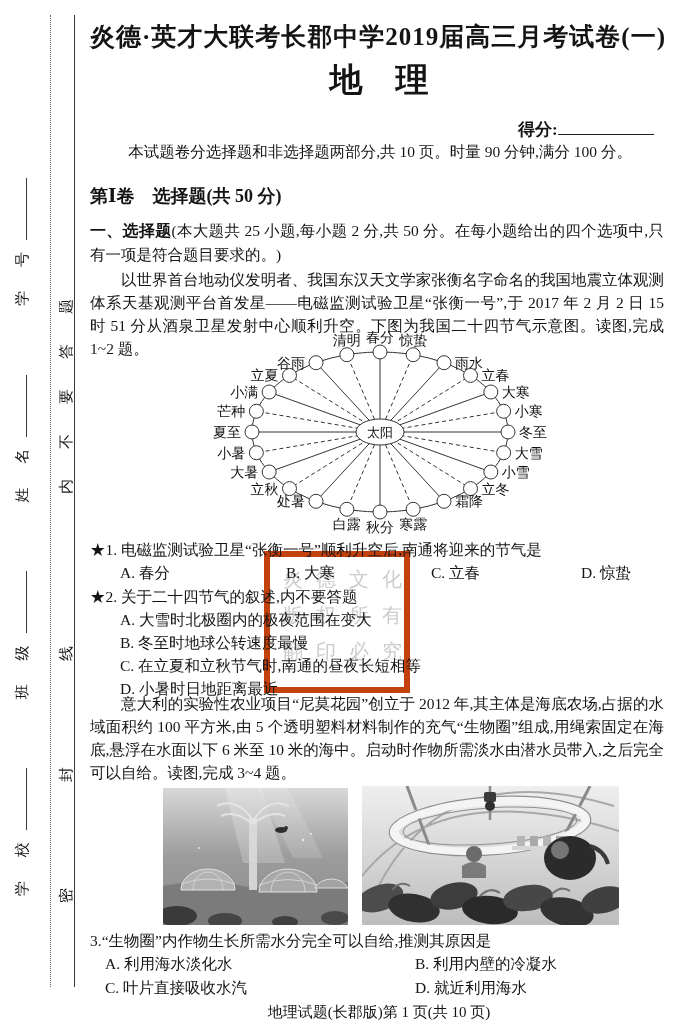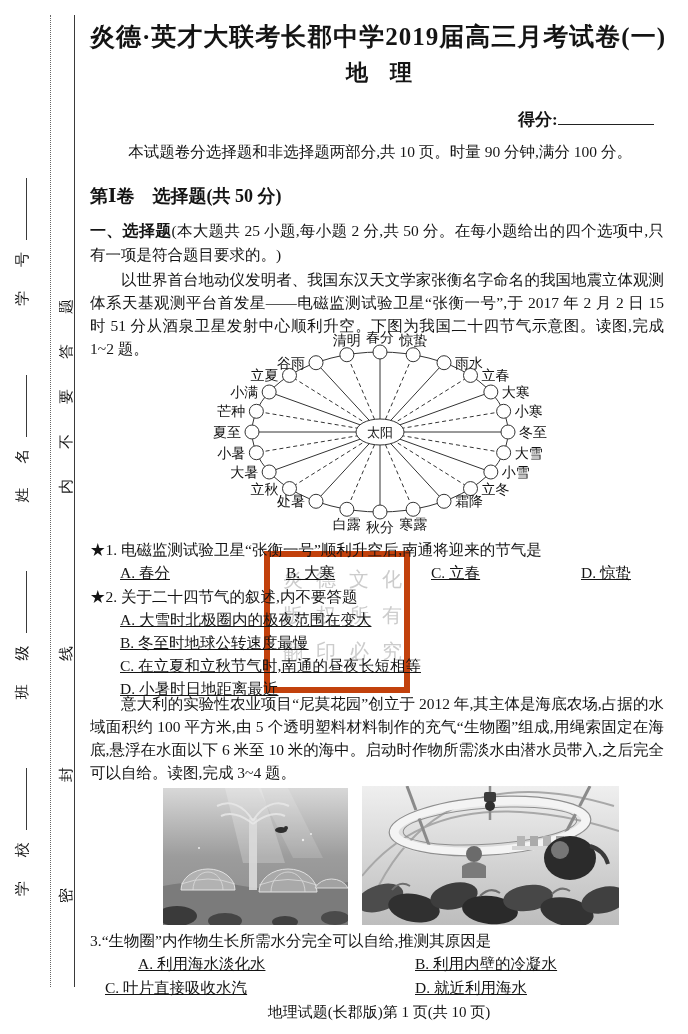--- a/index.html
+++ b/index.html
@@ -25,41 +25,41 @@
     position:absolute;left:57px;top:903px;width:612px;
     transform:rotate(-90deg);transform-origin:0 0;
     font-size:15px;white-space:nowrap;
   }
   .seal-wide{letter-spacing:106px;}
   .seal-tight{letter-spacing:30px;margin-left:46px;}
   
   .exam-title{position:absolute;left:90px;top:20px;width:578px;text-align:left;
     font-size:25px;font-weight:bold;letter-spacing:1px;white-space:nowrap;}
   .subject-title{position:absolute;left:90px;top:58px;width:578px;text-align:center;
-    font-size:22px;font-weight:bold;}
-  .score-line{position:absolute;left:518px;top:108px;font-size:17px;font-weight:bold;}
+    font-size:33px;font-weight:bold;}
+  .score-line{position:absolute;left:518px;top:118px;font-size:17px;font-weight:bold;}
   .score-blank{display:inline-block;width:96px;height:16px;border-bottom:1.5px solid #222;
     vertical-align:baseline;}
   .exam-note{position:absolute;left:95px;top:142px;width:570px;text-align:center;
     font-size:15.5px;}
   .section-heading{position:absolute;left:90px;top:184px;width:578px;text-align:left;
     font-size:18px;font-weight:bold;}
   
   .intro{position:absolute;left:90px;top:219px;width:574px;
     font-size:15.5px;line-height:23.5px;text-align:justify;margin:0;}
   .intro b{font-size:16px;}
   .passage{position:absolute;left:90px;width:574px;font-size:15.5px;line-height:23px;
     text-align:justify;text-indent:2em;margin:0;}
   .passage1{top:268px;}
   .passage2{top:692px;}
   .stem{position:absolute;left:90px;width:578px;font-size:15.5px;margin:0;white-space:nowrap;}
   .q1-stem{top:540px;}
   .q2-stem{top:587px;}
   .q3-stem{top:931px;}
-  .opt{position:absolute;font-size:15.5px;white-space:nowrap;text-decoration:underline;}
+  .opt{position:absolute;font-size:15.5px;white-space:nowrap;}
   
   .diagram{position:absolute;left:203px;top:331px;width:372px;height:206px;}
   
   .photo-left{position:absolute;left:163px;top:788px;width:185px;height:137px;}
   .photo-right{position:absolute;left:362px;top:786px;width:257px;height:139px;}
   
   .watermark{position:absolute;left:264px;top:551px;width:134px;height:130px;
     border:6px solid #c2410c;color:#cccccc;text-align:center;z-index:0;}
   .watermark div{font-size:20px;letter-spacing:13px;margin-top:9px;white-space:nowrap;
     text-indent:13px;}
@@ -270,21 +270,21 @@
           <ellipse cx="128" cy="124" rx="28" ry="14" fill="#2a2a2a" transform="rotate(6 128 124)"></ellipse>
           <ellipse cx="166" cy="112" rx="25" ry="13" fill="#474747" transform="rotate(-8 166 112)"></ellipse>
           <ellipse cx="205" cy="126" rx="27" ry="14" fill="#333333" transform="rotate(12 205 126)"></ellipse>
           <ellipse cx="242" cy="114" rx="23" ry="13" fill="#404040" transform="rotate(-14 242 114)"></ellipse>
           <path d="M30,104 q8,-10 18,-4 M118,110 q10,-10 20,-3 M190,108 q9,-9 18,-3" stroke="#6f6f6f" stroke-width="2" fill="none"></path>
         </g>
       </svg>
     </div>
 
     <p class="stem q3-stem"><span>3.</span><span>“生物圈”内作物生长所需水分完全可以自给,推测其原因是</span></p>
-    <span class="opt" style="left:105px;top:954px;margin-left:33px;">A. 利用海水淡化水</span>
+    <span class="opt" style="left:105px;top:954px;">A. 利用海水淡化水</span>
     <span class="opt" style="left:415px;top:954px;">B. 利用内壁的冷凝水</span>
     <span class="opt" style="left:105px;top:978px;">C. 叶片直接吸收水汽</span>
     <span class="opt" style="left:415px;top:978px;">D. 就近利用海水</span>
 
     <div class="footer">地理试题(长郡版)第 1 页(共 10 页)</div>
 
   </div>
 </div>
 
 </body></html>

